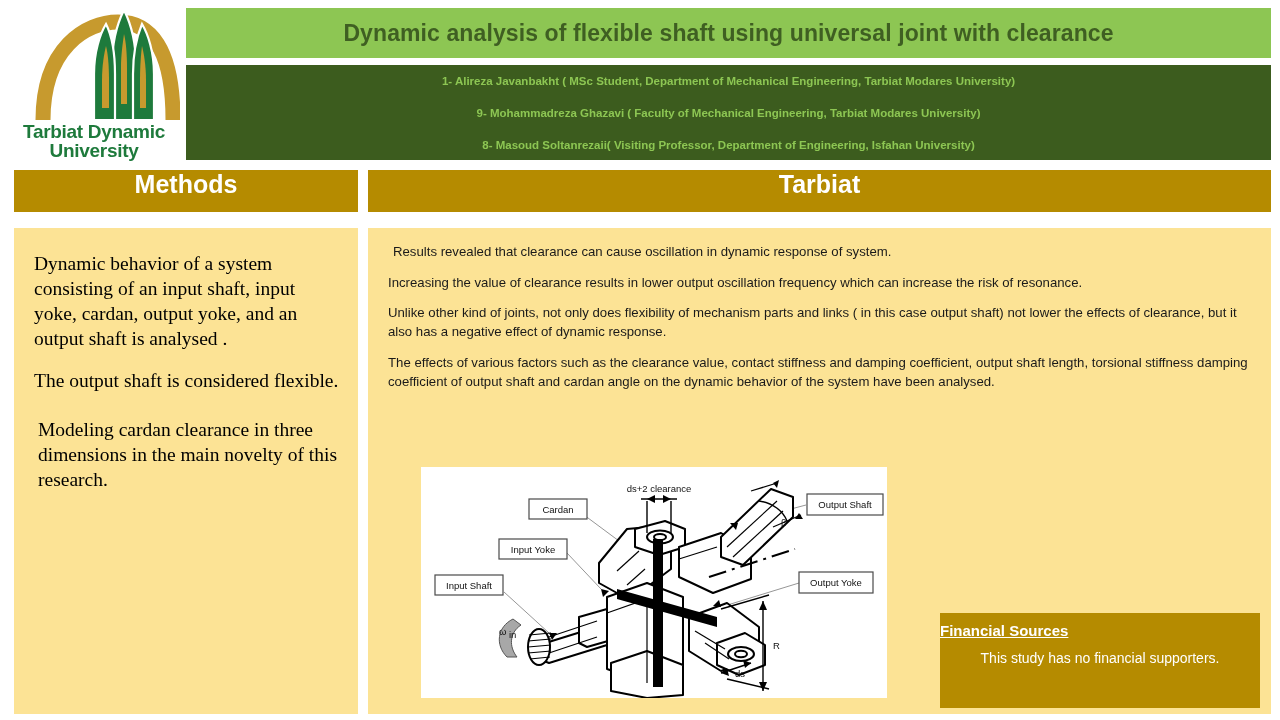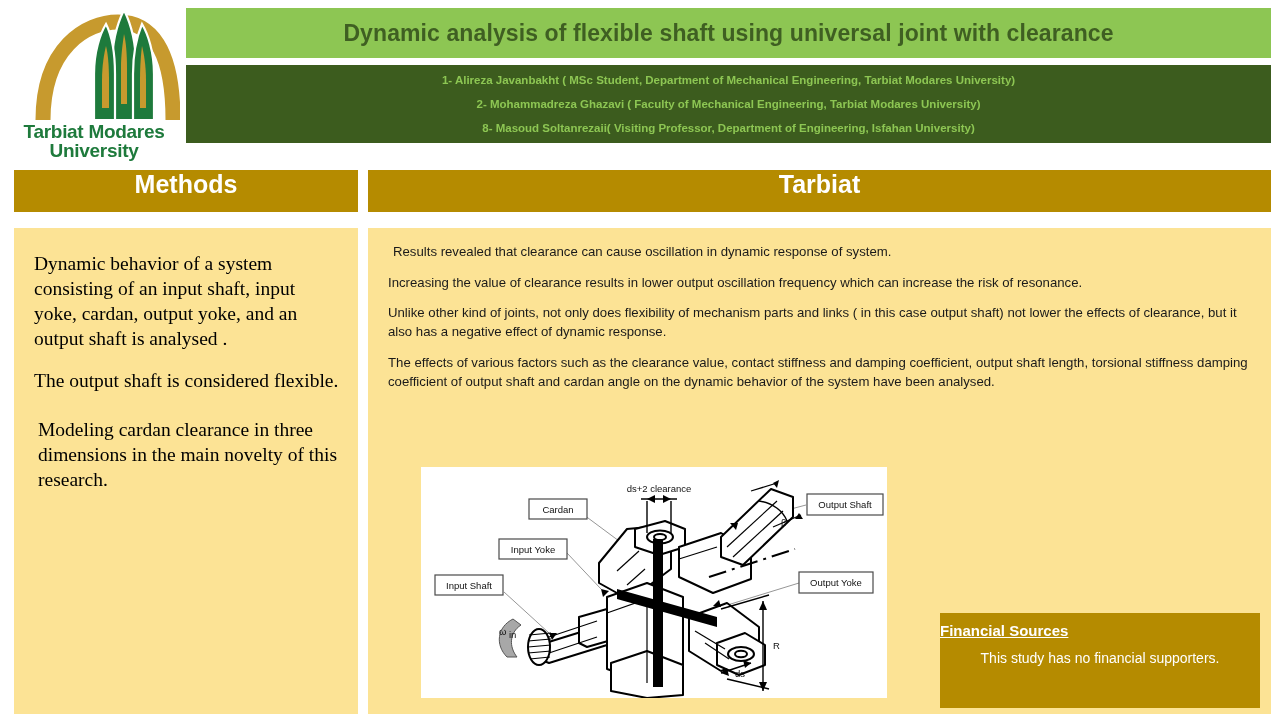--- a/index.html
+++ b/index.html
@@ -59,27 +59,27 @@
     text-align: center;
     letter-spacing: 0.1px;
   }
 
   
   #authors-bar {
     position: absolute;
     left: 186px;
     top: 65px;
     width: 1085px;
-    height: 78px;
+    height: 95px;
     background: #3C5C1E;
     display: flex;
     flex-direction: column;
     align-items: center;
     justify-content: center;
-    gap: 12px;
+    gap: 20px;
   }
   .author-line {
     color: #8DC653;
     font-size: 11.5px;
     font-weight: bold;
     font-family: "Liberation Sans", sans-serif;
     text-align: center;
     white-space: nowrap;
   }
 
@@ -208,31 +208,31 @@
       <path d="M86 116 L86 70 C86 48, 92 30, 98 20 C104 32, 107 50, 107 70 L107 116 Z"></path>
       <path d="M125 116 L125 70 C125 50, 129 32, 134 20 C140 30, 146 48, 146 70 L146 116 Z"></path>
     </g>
 
     <g fill="#C79A2E">
       <path d="M113 100 L113 64 C113 50, 115 38, 116 30 C118 38, 119 50, 119 64 L119 100 Z"></path>
       <path d="M94 104 L94 76 C94 62, 96 50, 98 42 C100 50, 101 62, 101 76 L101 104 Z"></path>
       <path d="M132 104 L132 76 C132 62, 133 50, 134 42 C136 50, 138 62, 138 76 L138 104 Z"></path>
     </g>
   </svg>
-  <div class="logo-text" id="logo-line1">Tarbiat Modares</div>
+  <div class="logo-text" id="logo-line1">Tarbiat Dynamic</div>
   <div class="logo-text" id="logo-line2">University</div>
 </div>
 
 <div id="title-bar">
   <div id="title-text">Dynamic analysis of flexible shaft using universal joint with clearance</div>
 </div>
 
 <div id="authors-bar">
   <div class="author-line">1- Alireza Javanbakht ( MSc Student, Department of Mechanical Engineering, Tarbiat Modares University)</div>
-  <div class="author-line">2- Mohammadreza Ghazavi ( Faculty of Mechanical Engineering, Tarbiat Modares University)</div>
+  <div class="author-line">9- Mohammadreza Ghazavi ( Faculty of Mechanical Engineering, Tarbiat Modares University)</div>
   <div class="author-line">8- Masoud Soltanrezaii( Visiting Professor, Department of Engineering, Isfahan University)</div>
 </div>
 
 <div class="section-header" id="methods-header">
   <span class="section-header-text">Methods</span>
 </div>
 
 <div class="panel" id="methods-panel">
   <div id="methods-body">
     <p class="methods-para">Dynamic behavior of a system consisting of an input shaft, input yoke, cardan, output yoke, and an output shaft is analysed .</p>

